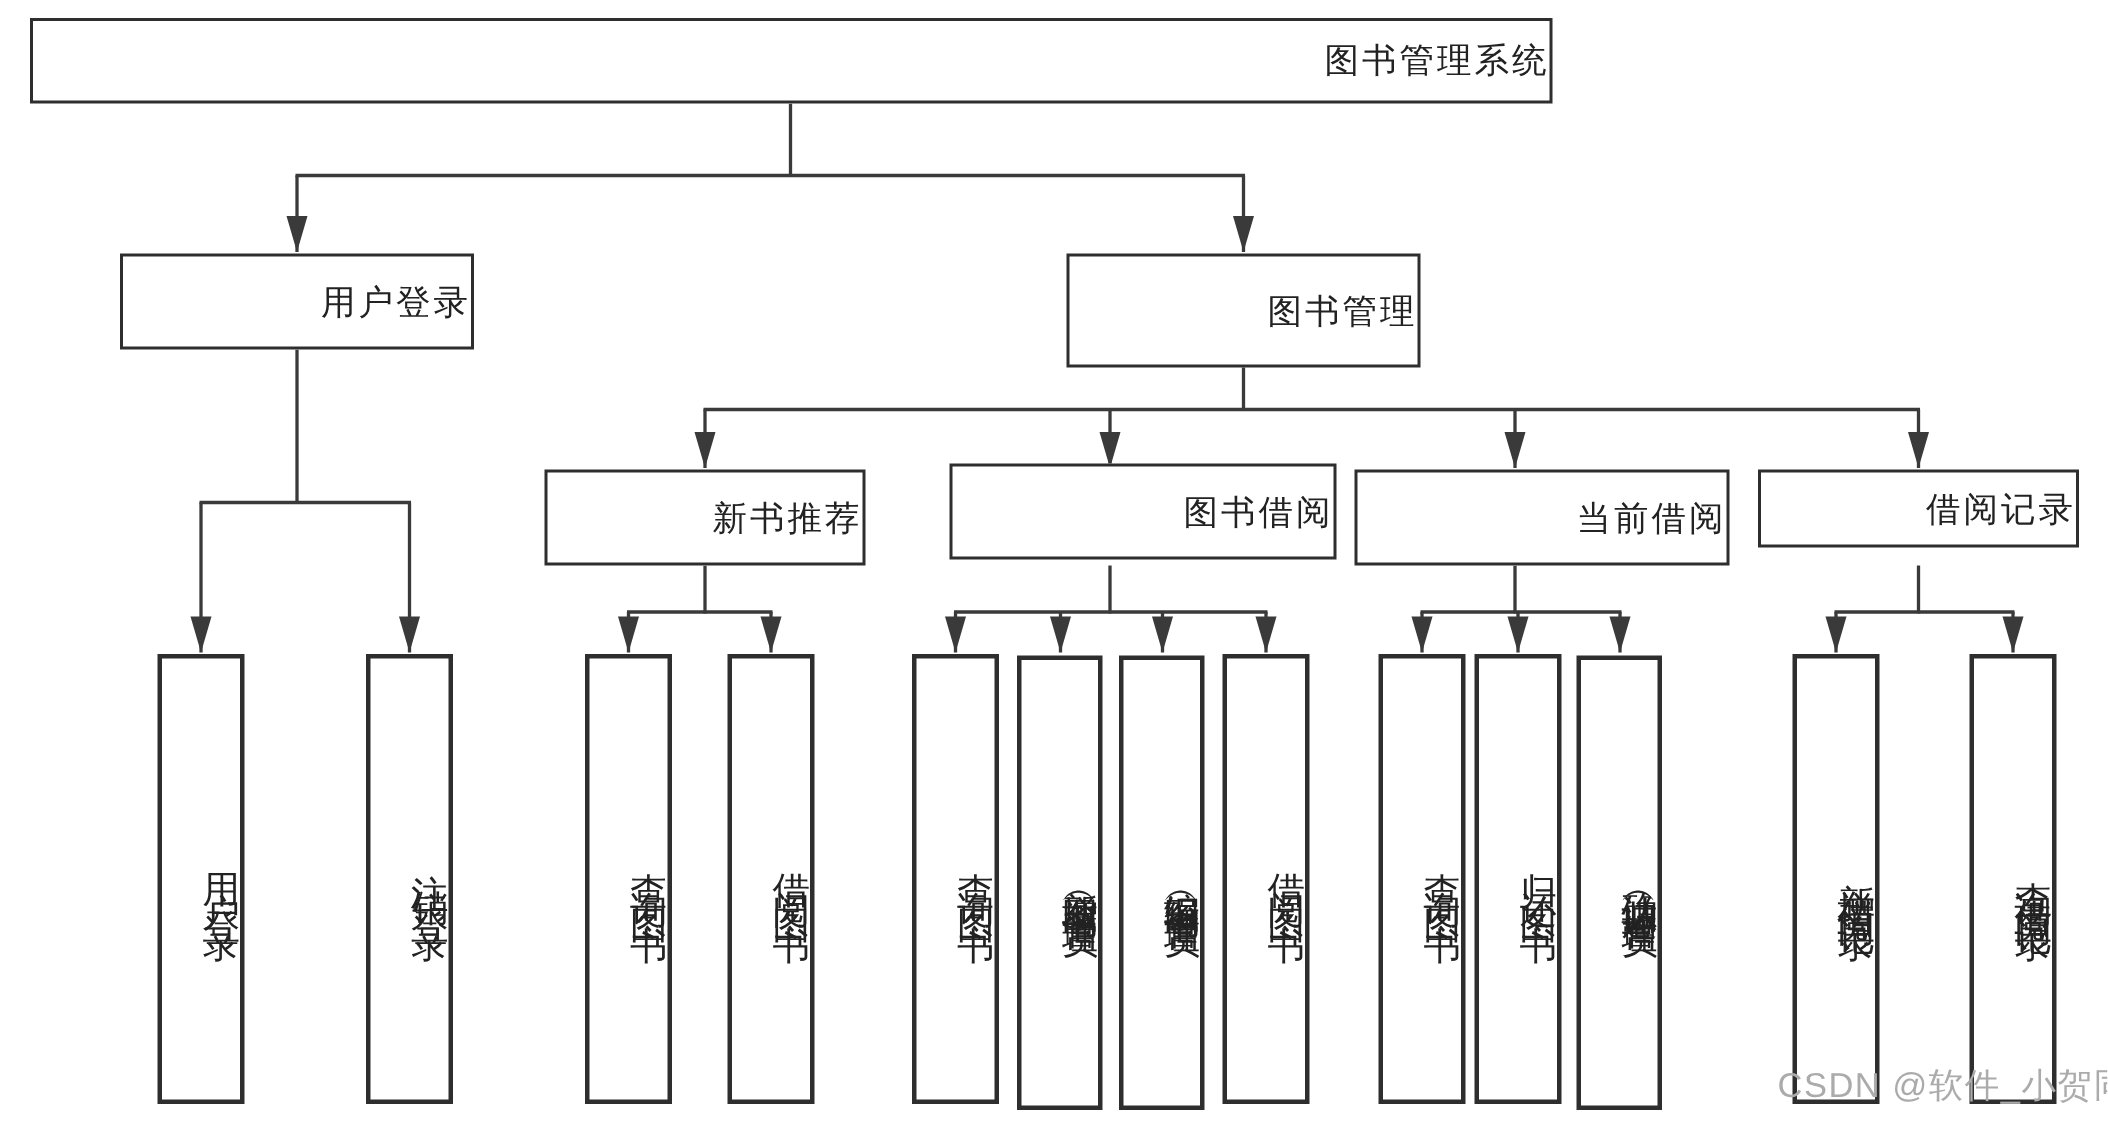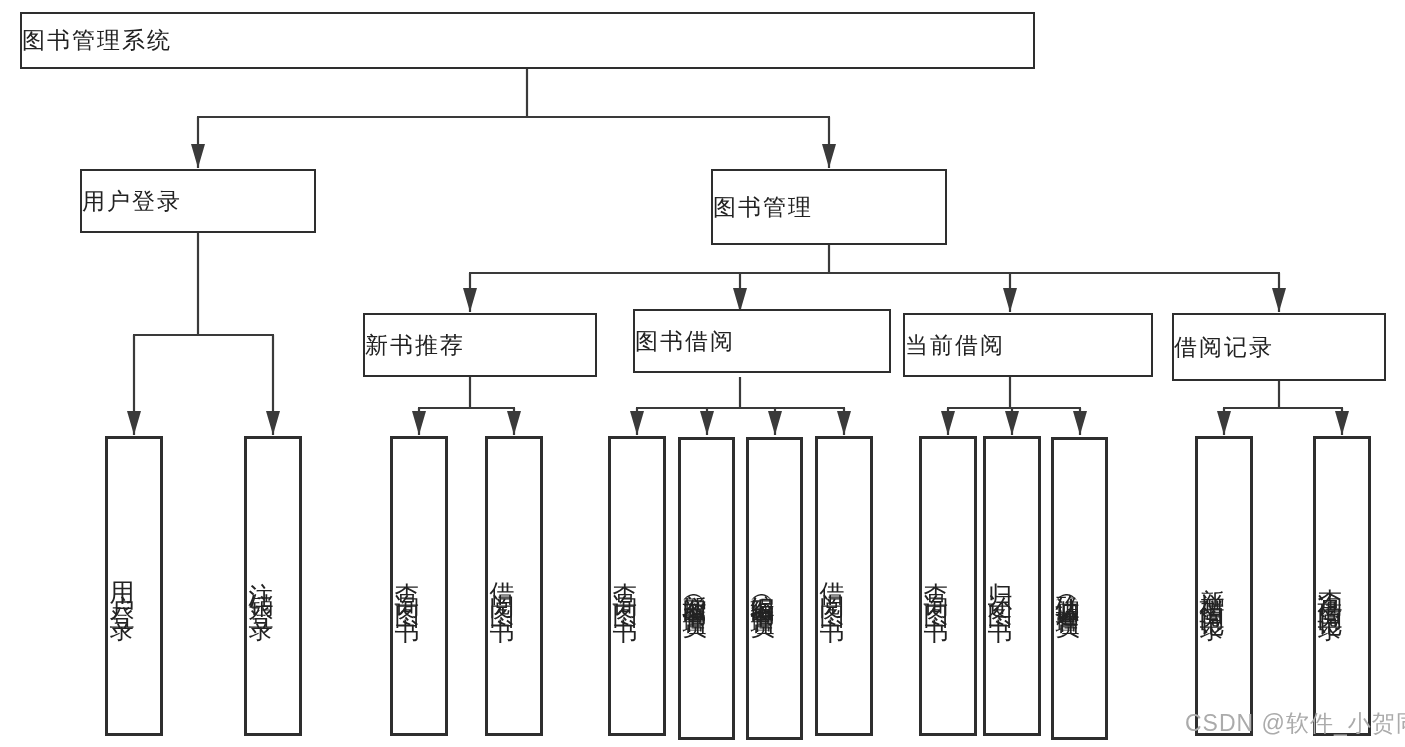--- a/index.html
+++ b/index.html
@@ -18,21 +18,21 @@
   }
   .connectors line { stroke: #3a3a3a; stroke-width: 2.2; }
   .connectors polygon { fill: #3a3a3a; }
   .node {
     position: absolute;
     box-sizing: border-box;
     background: #ffffff;
     border: 2px solid #2e2e2e;
     display: flex;
     align-items: center;
-    justify-content: flex-start;
+    justify-content: flex-end;
     color: #222222;
     z-index: 1;
   }
   .hbox span {
     font-size: 23px;
     letter-spacing: 2px;
     white-space: nowrap;
   }
   .vbox { border-width: 3px; }
   .vbox span {
@@ -133,30 +133,30 @@
     <span>图书管理系统</span>
   </div>
 
   <div class="node hbox" style="left:80px;top:169px;width:236px;height:64px">
     <span>用户登录</span>
   </div>
   <div class="node hbox" style="left:711px;top:169px;width:236px;height:76px">
     <span>图书管理</span>
   </div>
 
-  <div class="node hbox" style="left:363px;top:313px;width:234px;height:64px">
+  <div class="node hbox" style="left:363px;top:313px;width:214px;height:64px">
     <span>新书推荐</span>
   </div>
   <div class="node hbox" style="left:633px;top:309px;width:258px;height:64px">
     <span>图书借阅</span>
   </div>
   <div class="node hbox" style="left:903px;top:313px;width:250px;height:64px">
     <span>当前借阅</span>
   </div>
-  <div class="node hbox" style="left:1172px;top:313px;width:214px;height:68px">
+  <div class="node hbox" style="left:1172px;top:313px;width:214px;height:52px">
     <span>借阅记录</span>
   </div>
 
   <div class="node vbox" style="left:105px;top:436px;width:58px;height:300px">
     <span>用户登录</span>
   </div>
   <div class="node vbox" style="left:244px;top:436px;width:58px;height:300px">
     <span>注销登录</span>
   </div>
 

